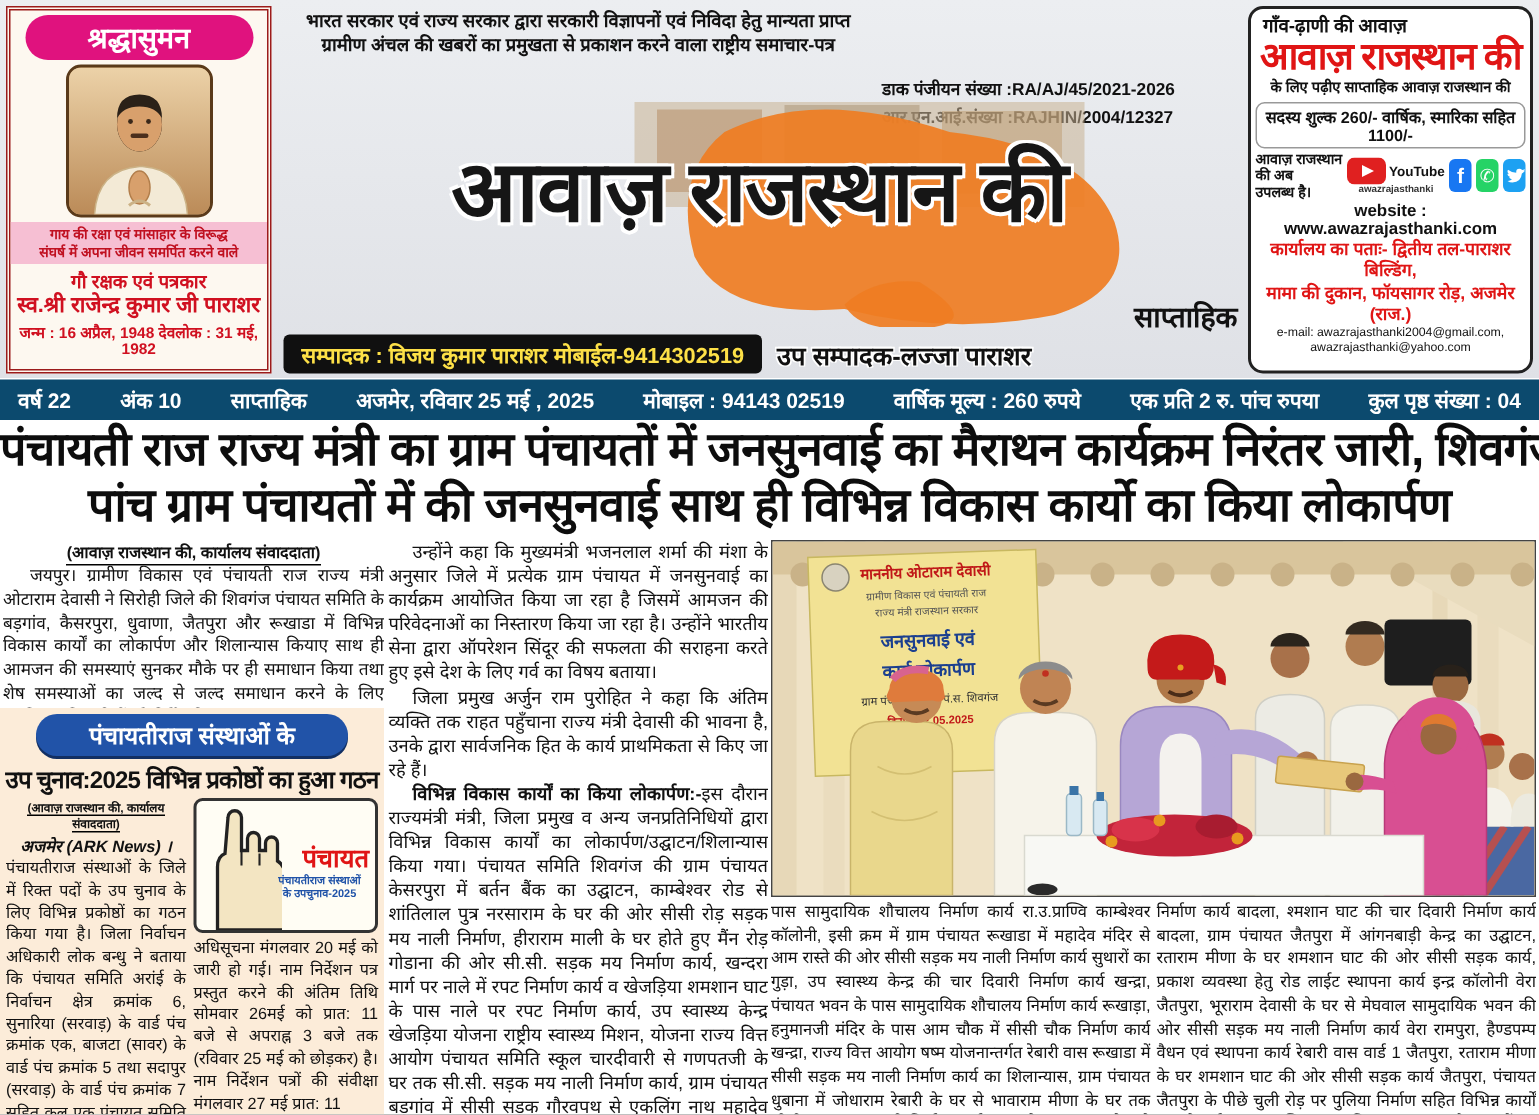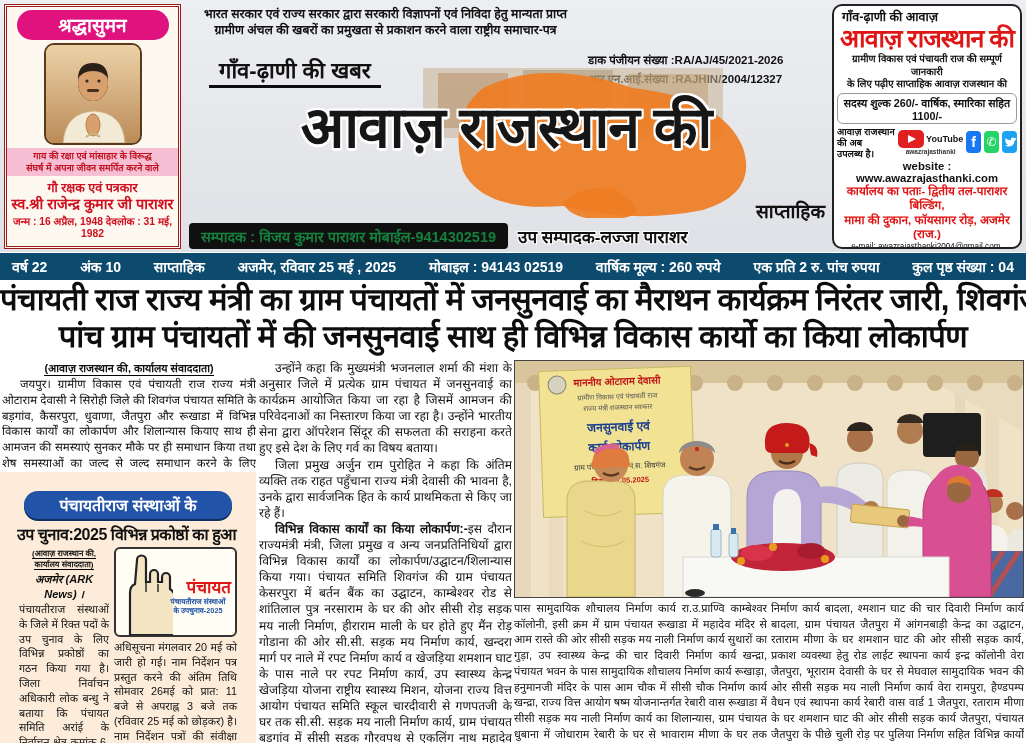--- a/index.html
+++ b/index.html
@@ -35,21 +35,21 @@
     text-align:left; padding-top:5px;margin-top:44px; }
   .tagline { position:absolute; left:26px; top:52px; font-size:22px; font-weight:900;
     border-bottom:3px solid #0d0d0d; padding:0 10px 1px; z-index:3; }
   .mast-art { position:absolute; left:0; top:66px; width:646px; height:150px; z-index:1; }
   .mast-title { position:absolute; left:0; top:84px; width:646px; text-align:center;
     font-size:57px; font-weight:900; letter-spacing:-1px; color:#161616; z-index:2;
     text-shadow:-2px -2px 0 #fff, 2px -2px 0 #fff, -2px 2px 0 #fff, 2px 2px 0 #fff, 0 3px 0 #fff; }
   .weekly { position:absolute; right:4px; bottom:28px; font-size:19px; font-weight:bold; z-index:3; }
   .editor-row { position:absolute; left:6px; bottom:3px; width:640px; display:flex;
     align-items:center; gap:10px; z-index:3; }
-  .editor-pill { background:#101010; color:#15803d; font-size:14.5px; font-weight:bold;
+  .editor-pill { background:#101010; color:#fde047; font-size:14.5px; font-weight:bold;
     padding:3px 12px; border-radius:4px; white-space:nowrap; }
   .deputy { font-size:17px; font-weight:900; color:#101010; white-space:nowrap;
     text-shadow:-1px -1px 0 #fff,1px -1px 0 #fff,-1px 1px 0 #fff,1px 1px 0 #fff; }
 
   .infobox { position:absolute; left:832px; top:4px; width:190px; height:245px;
     background:#fff; border:2px solid #222; border-radius:10px; padding:2px 3px;
     text-align:center; overflow:hidden; }
   .ib-tagline { text-align:left; font-weight:900; font-size:12.5px; padding-left:5px; }
   .ib-title { color:#e01515; font-weight:900; font-size:25px; line-height:26px; letter-spacing:-1px; }
   .ib-desc { font-size:9.8px; font-weight:bold; line-height:12.5px; margin-top:2px; }
@@ -77,21 +77,21 @@
   .headline .h-line { font-size:31px; line-height:37px; white-space:nowrap; }
 
   
   .byline-main { position:absolute; left:2px; top:360px; width:254px; text-align:center;
     font-size:10.8px; font-weight:bold; }
   .byline-main span { border-bottom:1px solid #000; padding-bottom:1px; }
   .colA-para { position:absolute; left:2px; top:377px; width:254px; height:95px;
     font-size:11.5px; line-height:15.8px; text-align:justify; text-indent:18px; overflow:hidden; }
 
   .subbox { position:absolute; left:0; top:472px; width:256px; height:271px;
-    background:#fcecd9; overflow:hidden; padding:17px; }
+    background:#fcecd9; overflow:hidden; padding:2px; }
   .sub-kicker { width:208px; margin:2px auto; background:#2153a8; color:#fff;
     font-weight:900; font-size:16px; text-align:center; border-radius:15px; padding:3px 0;
     box-shadow:0 2px 0 #122f63; }
   .sub-head { font-size:16px; font-weight:900; text-align:center; white-space:nowrap;
     overflow:hidden; margin:4px 0 2px; letter-spacing:-0.5px; }
   .sub-cols { display:flex; gap:5px; padding:0 2px; }
   .sub-c1 { width:122px; }
   .sub-byline { font-size:8px; font-weight:bold; text-align:center; }
   .sub-byline span { border-bottom:1px solid #000; }
   .sub-lead { text-align:center; font-size:11px; font-weight:bold; font-style:italic; margin:2px 0 1px; }
@@ -158,42 +158,40 @@
       <div class="gov-postal">
         <div class="gov-lines">
           <div>भारत सरकार एवं राज्य सरकार द्वारा सरकारी विज्ञापनों एवं निविदा हेतु मान्यता प्राप्त</div>
           <div>ग्रामीण अंचल की खबरों का प्रमुखता से प्रकाशन करने वाला राष्ट्रीय समाचार-पत्र</div>
         </div>
         <div class="postal">
           <div>डाक पंजीयन संख्या :RA/AJ/45/2021-2026</div>
           <div>आर.एन.आई.संख्या :RAJHIN/2004/12327</div>
         </div>
       </div>
-      <div class="tagline">गाँव-ढ़ाणी की खबर</div>
       <svg class="mast-art" viewBox="0 0 646 150">
         <rect x="240" y="0" width="300" height="70" fill="#c9b393" opacity="0.55"></rect>
         <rect x="255" y="5" width="70" height="55" fill="#b4885e" opacity="0.5"></rect>
         <rect x="340" y="2" width="90" height="60" fill="#a99272" opacity="0.5"></rect>
         <rect x="445" y="6" width="80" height="55" fill="#bd9b6f" opacity="0.5"></rect>
         <path d="M300 20 q60-30 150 0 q90 10 110 60 q15 45-40 62 q-70 14-140-4 q-80 6-100-35 q-15-55 20-83z" fill="#ef7d22" opacity="0.92"></path>
         <path d="M430 120 q40 25 10 30 q-50 6-60-15 q20-18 50-15z" fill="#ef7d22" opacity="0.92"></path>
       </svg>
       <div class="mast-title">आवाज़ राजस्थान की</div>
       <div class="weekly">साप्ताहिक</div>
       <div class="editor-row">
         <span class="editor-pill">सम्पादक : विजय कुमार पाराशर मोबाईल-9414302519</span>
         <span class="deputy">उप सम्पादक-लज्जा पाराशर</span>
       </div>
     </div>
 
     <div class="infobox">
       <div class="ib-tagline">गाँव-ढ़ाणी की आवाज़</div>
       <div class="ib-title">आवाज़ राजस्थान की</div>
       <div class="ib-desc">
-        <div>ग्रामीण विकास एवं पंचायती राज की सम्पूर्ण  जानकारी</div>
         <div>के लिए पढ़ीए साप्ताहिक आवाज़ राजस्थान की</div>
       </div>
       <div class="ib-fee">सदस्य शुल्क 260/- वार्षिक, स्मारिका सहित 1100/-</div>
       <div class="ib-social">
         <div class="ib-avail">
           <div>आवाज़ राजस्थान की अब</div>
           <div>उपलब्ध है।</div>
         </div>
         <div class="yt-wrap">
           <div class="yt-row">

